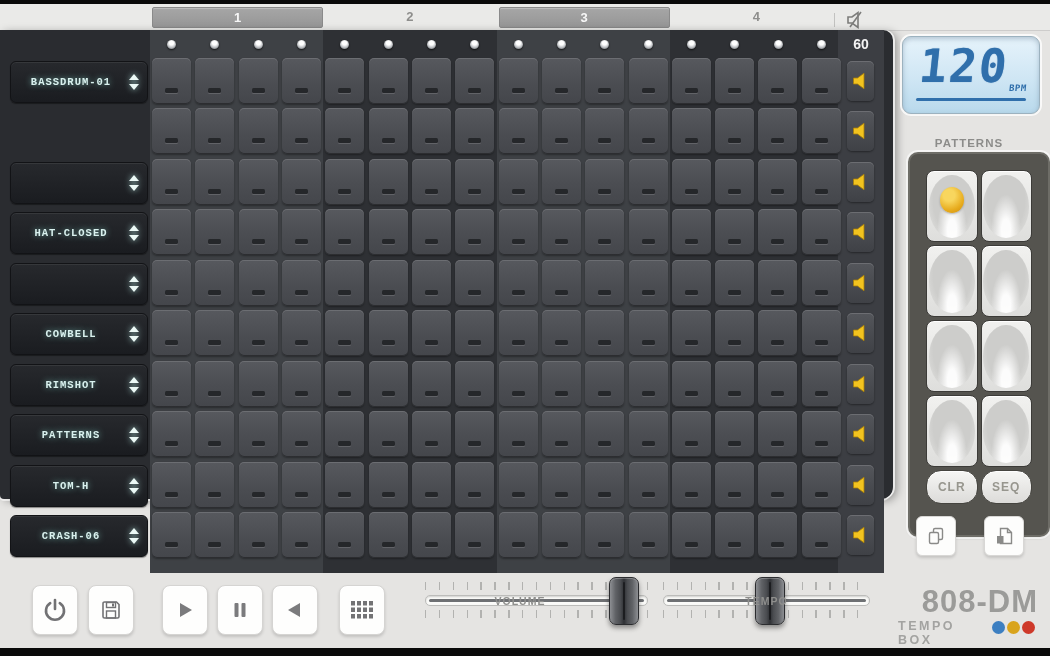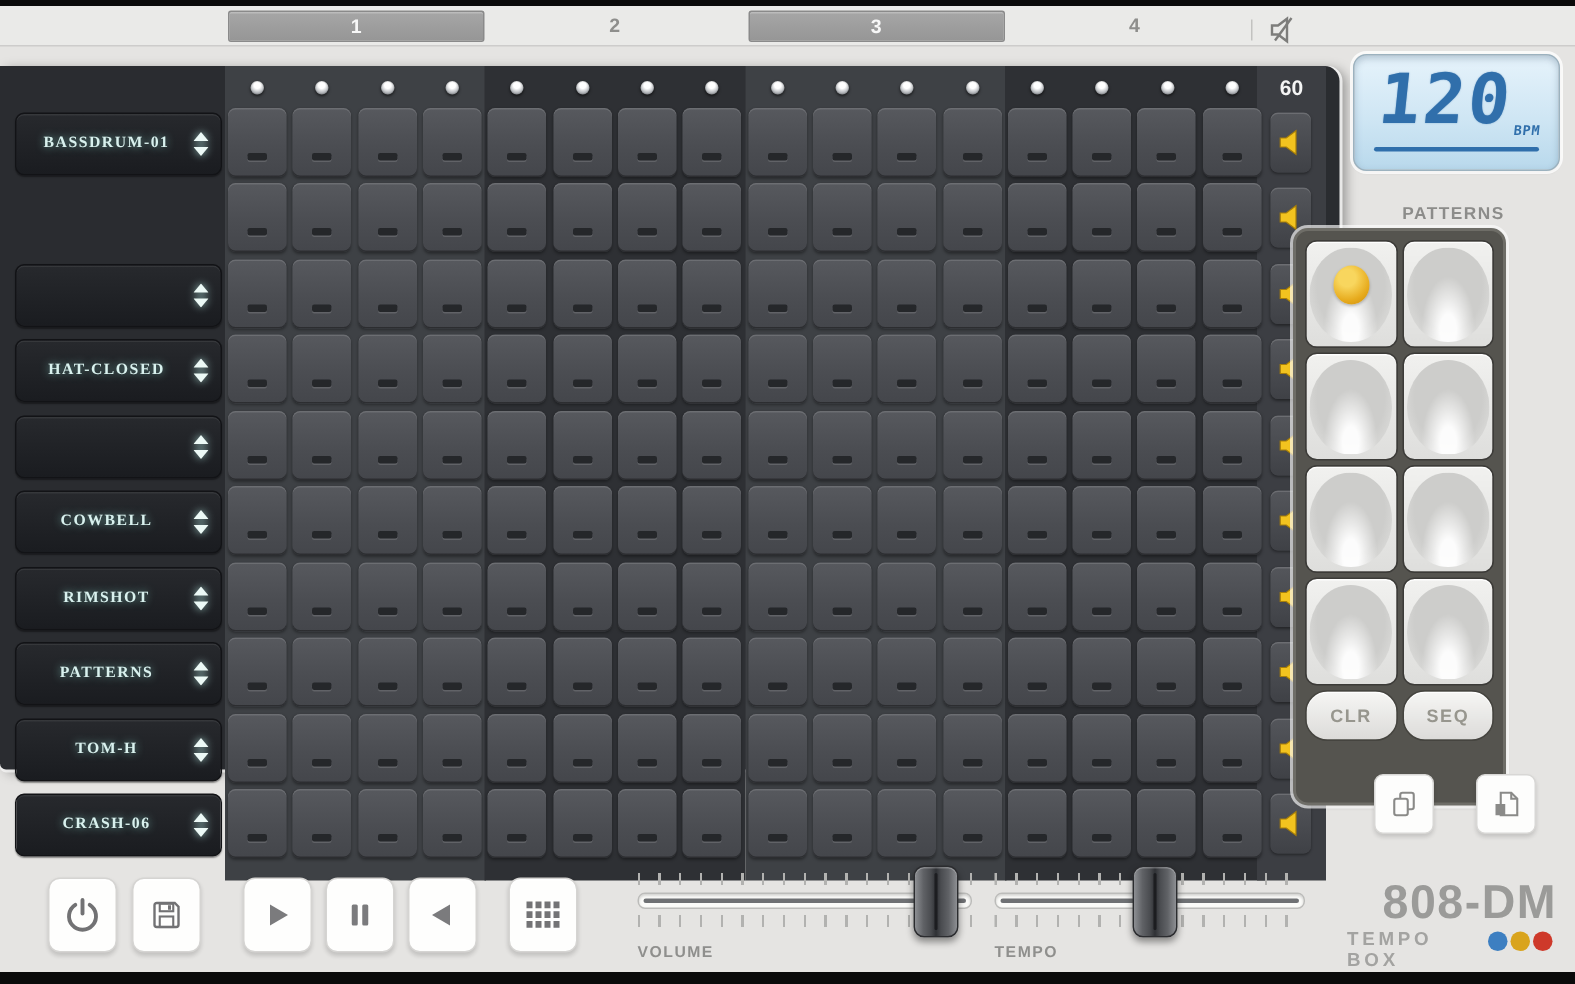--- a/index.html
+++ b/index.html
@@ -15,63 +15,63 @@
   #header{left:0;top:4px;width:1050px;height:26px;background:#eaeae8;box-shadow:0 1px 0 rgba(0,0,0,.10);}
   .hdr-bar{position:absolute;top:3px;height:19px;width:169px;background:linear-gradient(180deg,#a6a6a6,#969696);
            border:1px solid #8a8a8a;border-radius:2px;color:#f7f7f7;font-weight:bold;font-size:13px;
            text-align:center;line-height:19px;box-shadow:inset 0 1px 0 rgba(255,255,255,.25);}
   .hdr-num{position:absolute;top:0;height:26px;width:173px;color:#8e8e8c;font-weight:bold;font-size:13px;
            text-align:center;line-height:26px;}
   #hdr-divider{left:834px;top:9px;width:1px;height:14px;background:#c2c2c0;}
   #mute-all{left:845px;top:6px;width:22px;height:20px;color:#7d7d7b;cursor:pointer;}
 
   
-  #panel{left:0;top:44px;width:893px;height:469px;background:#2a2c30;border-radius:0 10px 12px 4px;
+  #panel{left:0;top:30px;width:893px;height:469px;background:#2a2c30;border-radius:0 10px 12px 4px;
          box-shadow:2px 0 0 rgba(255,255,255,.75),0 2px 0 rgba(255,255,255,.6),4px 2px 8px rgba(0,0,0,.35);}
   .shade{position:absolute;top:0;height:543px;width:174px;}
   .sec-light{background:#3e4145;}
   .sec-dark{background:#2e3034;}
   #mute-strip{position:absolute;left:838px;top:0;width:46px;height:543px;background:#3c3e43;}
   #step-count{position:absolute;left:838px;top:6px;width:46px;text-align:center;color:#f4f4f4;
               font-weight:bold;font-size:14px;font-family:"Liberation Sans",sans-serif;}
   .led{position:absolute;top:10px;width:9px;height:9px;border-radius:50%;
        background:radial-gradient(circle at 50% 32%,#ffffff 0 28%,#b9bcc0 62%,#6d7074 100%);
        box-shadow:0 1px 2px rgba(0,0,0,.65),inset 0 0 1px rgba(0,0,0,.4);}
   .cell{position:absolute;width:39px;height:46px;border-radius:5px;cursor:pointer;
         background:linear-gradient(180deg,#57595e 0%,#4b4d52 55%,#44464b 100%);
         box-shadow:inset 0 1px 0 rgba(255,255,255,.13),inset 0 -1px 0 rgba(0,0,0,.35),0 1px 2px rgba(0,0,0,.35);}
   .cell .dash{position:absolute;left:50%;top:30px;width:13px;height:5px;margin-left:-6.5px;background:#25272a;
         border-radius:1.5px;box-shadow:0 1px 0 rgba(255,255,255,.14);}
   .selector{position:absolute;left:10px;width:136px;height:40px;border-radius:6px;cursor:pointer;
         background:linear-gradient(180deg,#27292d,#1a1c20);border:1px solid #121316;
         box-shadow:inset 0 1px 0 rgba(255,255,255,.07),0 1px 1px rgba(0,0,0,.4);}
   .selector .lbl{position:absolute;left:6px;right:22px;top:0;height:40px;line-height:40px;text-align:center;
-        color:#d9f1ee;font-family:Liberation Serif, serif;font-weight:bold;font-size:10.5px;
+        color:#d9f1ee;font-family:Liberation Mono, monospace;font-weight:bold;font-size:10.5px;
         letter-spacing:1px;text-shadow:0 0 6px rgba(150,240,228,.65);white-space:nowrap;}
   .selector .spin{position:absolute;right:8px;top:50%;margin-top:-8px;width:10px;height:16px;
         filter:drop-shadow(0 0 3px rgba(190,245,240,.8));}
   .mute-btn{position:absolute;left:847px;width:27px;height:40px;border-radius:5px;cursor:pointer;
         background:linear-gradient(180deg,#54565b,#3f4146);display:flex;align-items:center;justify-content:center;
         box-shadow:inset 0 1px 0 rgba(255,255,255,.14),0 1px 2px rgba(0,0,0,.4);}
 
   
   #bpm{left:902px;top:36px;width:136px;height:76px;border-radius:9px;border:1px solid #9cb2bf;
        background:linear-gradient(180deg,#e6f3fb 0%,#cfe6f4 55%,#b9d9ec 100%);
        box-shadow:0 0 0 2px rgba(255,255,255,.8),inset 0 2px 5px rgba(80,110,135,.35),0 1px 2px rgba(0,0,0,.15);}
   .bpm-digits{position:absolute;left:0;right:14px;top:2px;text-align:center;color:#306fab;
        font-family:"DejaVu Sans Mono",monospace;font-weight:bold;font-size:46px;letter-spacing:2px;
        transform:skewX(-6deg);text-shadow:0 0 1px rgba(48,111,171,.6);}
   .bpm-unit{position:absolute;right:12px;bottom:20px;color:#306fab;font-family:"DejaVu Sans Mono",monospace;
        font-weight:bold;font-size:9px;transform:skewX(-6deg);letter-spacing:0.5px;}
   .bpm-line{position:absolute;left:13px;right:13px;bottom:12px;height:3px;background:#306fab;border-radius:2px;}
 
   #patterns-title{left:898px;top:137px;width:142px;text-align:center;color:#8c8c8a;font-weight:bold;
        font-size:11.5px;letter-spacing:1px;}
-  #patterns-panel{left:862px;top:152px;width:142px;height:385px;box-sizing:border-box;border:2px solid #6e6d67;
-       border-radius:10px;background:#55544f;padding:6px;box-shadow:0 0 0 2px rgba(255,255,255,.65),0 1px 3px rgba(0,0,0,.2);
+  #patterns-panel{left:908px;top:152px;width:142px;height:385px;box-sizing:border-box;border:2px solid #6e6d67;
+       border-radius:10px;background:#55544f;padding:16px;box-shadow:0 0 0 2px rgba(255,255,255,.65),0 1px 3px rgba(0,0,0,.2);
        display:grid;grid-template-columns:1fr 1fr;grid-template-rows:repeat(4,72px) 34px;gap:3px;}
   .pad{position:relative;border:1px solid #3c3b38;border-radius:8px;cursor:pointer;
        background:linear-gradient(180deg,#f1f1ef,#dededc);box-shadow:inset 0 1px 0 rgba(255,255,255,.9);overflow:hidden;}
   .pad-face{position:absolute;left:4%;right:4%;top:6%;bottom:4%;border-radius:50%;
        background:radial-gradient(ellipse at 50% 88%,rgba(255,255,255,.95) 0 14%,rgba(255,255,255,0) 46%),
                   radial-gradient(ellipse at 50% 40%,#cdcdcb 0 58%,#dadad8 80%);}
   .pad-dot{position:absolute;left:50%;top:42%;width:24px;height:26px;margin:-13px 0 0 -12px;border-radius:50%;
        background:radial-gradient(circle at 38% 32%,#f8d65e 0 25%,#e7ab1d 65%,#c98a0c 100%);
        box-shadow:0 1px 2px rgba(0,0,0,.25);}
   .pat-btn{position:relative;border:1px solid #45443f;border-radius:15px;cursor:pointer;
@@ -91,21 +91,21 @@
   .ticks{position:absolute;left:0;right:0;height:8px;
        background-image:repeating-linear-gradient(90deg,#b2b2b0 0 1.5px,transparent 1.5px 13.85px);}
   .ticks.top{top:1px;} .ticks.bot{top:29px;}
   .track{position:absolute;left:0;right:0;top:14px;height:9px;border-radius:5px;background:#fbfbf9;
        border:1px solid #bcbcba;box-shadow:inset 0 1px 2px rgba(0,0,0,.18);cursor:pointer;}
   .track::after{content:"";position:absolute;left:3px;right:3px;top:3px;height:3px;border-radius:2px;background:#6f7174;}
   .handle{position:absolute;top:-4px;width:28px;height:46px;border-radius:7px;cursor:grab;
        background:linear-gradient(90deg,#8d8f93 0%,#606266 20%,#4a4c50 38%,#2f3135 50%,#4a4c50 62%,#606266 80%,#8d8f93 100%);
        border:1px solid #2b2c2f;box-shadow:0 3px 5px rgba(0,0,0,.4),inset 0 1px 0 rgba(255,255,255,.25);}
   .handle::after{content:"";position:absolute;left:50%;top:4px;bottom:4px;width:2px;margin-left:-1px;background:#1c1d20;border-radius:1px;}
-  .s-label{position:absolute;top:629px;text-align:left;color:#8f8f8d;font-weight:bold;font-size:10.5px;letter-spacing:1px;}
+  .s-label{position:absolute;top:595px;text-align:center;color:#8f8f8d;font-weight:bold;font-size:10.5px;letter-spacing:1px;}
 
   
   #brand-title{left:898px;top:584px;width:140px;text-align:right;color:#9b9b99;font-weight:bold;font-size:31px;
        letter-spacing:1px;font-family:"Liberation Sans",sans-serif;transform:scaleY(1.02);}
   #brand-sub{left:898px;top:619px;width:84px;color:#a3a3a1;font-size:12.5px;letter-spacing:2.5px;font-weight:bold;}
   .brand-dot{position:absolute;top:621px;width:13px;height:13px;border-radius:50%;}
 </style>
 </head>
 <body>
 

